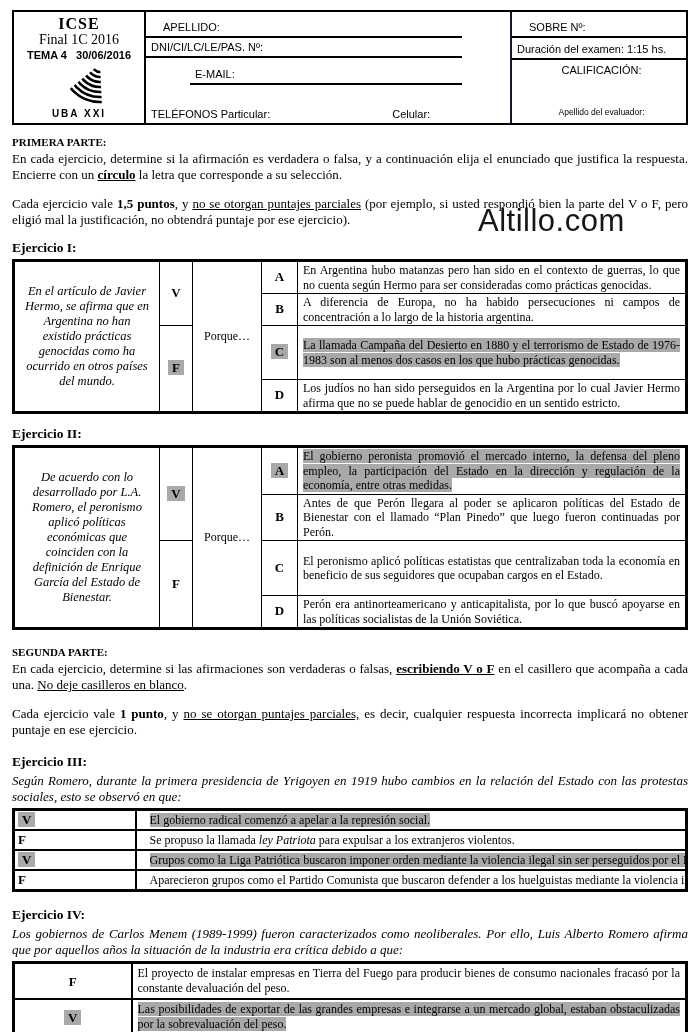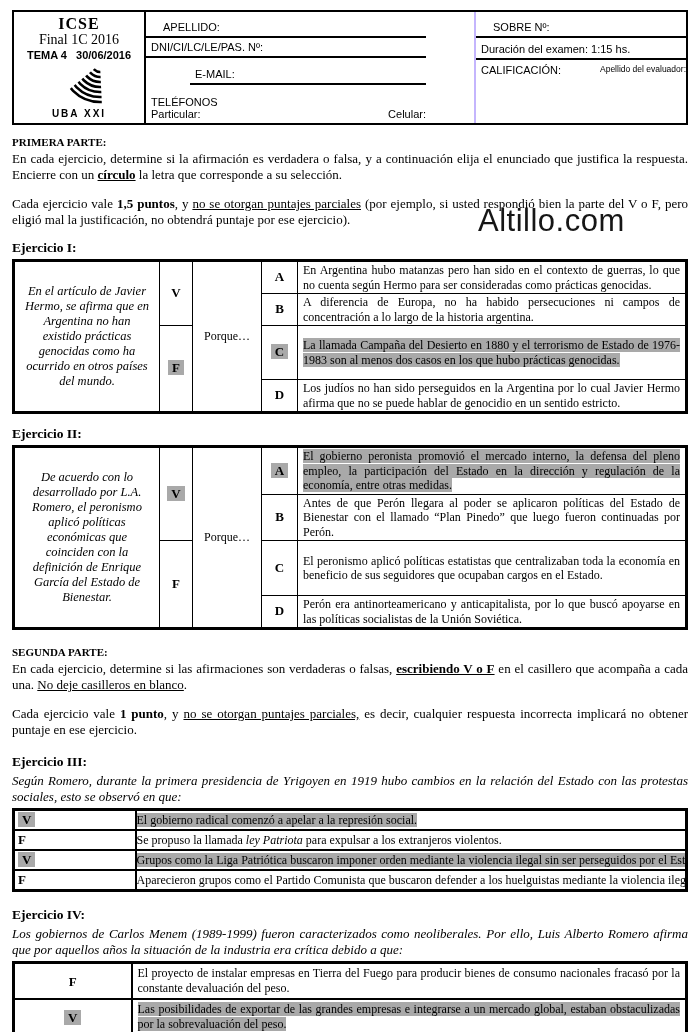--- a/index.html
+++ b/index.html
@@ -17,27 +17,27 @@
 
   
   .hdr{display:flex;border:2px solid #000;height:115px;box-sizing:border-box;}
   .hdr-left{width:132px;border-right:2px solid #000;box-sizing:border-box;text-align:center;padding-top:3px;}
   .hdr-course{font-weight:bold;font-size:16px;letter-spacing:1px;}
   .hdr-exam{font-size:14px;margin-top:-1px;}
   .hdr-tema{font-family:"Liberation Sans",sans-serif;font-weight:bold;font-size:11px;margin-top:1px;}
   .hdr-logo{margin-top:2px;}
   .hdr-logotext{font-family:"Liberation Sans",sans-serif;font-weight:bold;font-size:10px;letter-spacing:2px;margin-top:-3px;}
   .hdr-mid{flex:1;display:flex;flex-direction:column;box-sizing:border-box;}
-  .hdr-right{width:212px;border-left:2px solid #c4b5fd;box-sizing:border-box;display:flex;flex-direction:column;margin-left:48px;}
+  .hdr-right{width:176px;border-left:2px solid #0f172a;box-sizing:border-box;display:flex;flex-direction:column;margin-left:48px;}
   .hrow{border-bottom:2px solid #000;box-sizing:border-box;display:flex;align-items:flex-end;
         font-family:"Liberation Sans",sans-serif;font-size:11px;padding:0 0 3px 5px;}
   .hrow:last-child{border-bottom:none;}
   .h26{height:26px;padding-left:17px;} .h22{height:22px;} .h20{height:20px;} .h18{height:27px;margin-left:44px;} .hfill{flex:1;}
-  .calif-box{flex:1;display:flex;justify-content:space-between;
-             font-family:"Liberation Sans",sans-serif;padding:4px 0 6px 5px;}
+  .calif-box{flex:1;display:flex;flex-direction:column;justify-content:space-between;
+             font-family:"Liberation Sans",sans-serif;padding:4px 0 6px 5px;align-items:center;}
   .calif-label{font-size:11px;}
   .evaluador{font-size:8.5px;}
   .cel-label{margin-left:122px;}
 
   
   .sec-heading{font-weight:bold;font-size:11px;margin-top:11px;}
   .para{font-size:13px;line-height:16px;text-align:justify;margin-top:3px;}
   .para + .para{margin-top:13px;}
   .ej-label{font-weight:bold;font-size:13.5px;margin-top:12px;margin-bottom:3px;}
   .intro{font-style:italic;font-size:13px;line-height:16px;text-align:justify;margin-bottom:3px;}
@@ -62,21 +62,21 @@
   td.opt{text-align:justify;padding:1px 5px;}
   .r30{height:30px;} .r45{height:45px;}
   .hl{background:#a9a9a9;}
   .lp{background:#a9a9a9;padding:0 4px;}
 
   .tf-table{border:3px solid #000;}
   .tf-table td{border:2px solid #000;box-sizing:border-box;vertical-align:middle;}
   .tf-table td.ans{font-weight:bold;font-size:13px;}
   .ej3-table td{height:20px;font-size:12px;}
   .ej3-table td.ans{width:122px;text-align:left;padding-left:3px;}
-  .ej3-table td.txt{padding:0 0;white-space:nowrap;overflow:hidden;}
+  .ej3-table td.txt{padding:0 13px;white-space:nowrap;overflow:hidden;}
   .ej4-table td{font-size:12px;line-height:15px;}
   .ej4-table td.ans{width:118px;text-align:center;}
   .ej4-table td.txt{padding:2px 5px;text-align:justify;height:34px;}
   .it{font-style:italic;}
 </style>
 </head>
 <body>
 
 <div class="page">
   <div class="content">

